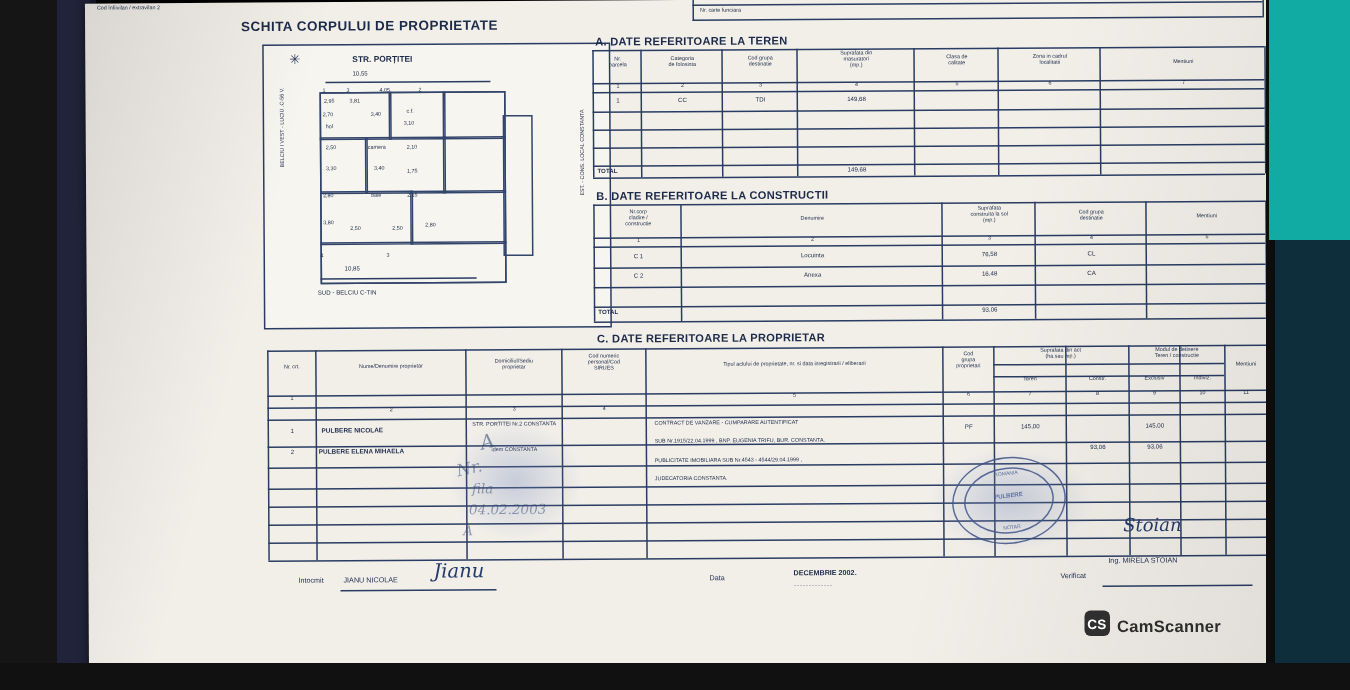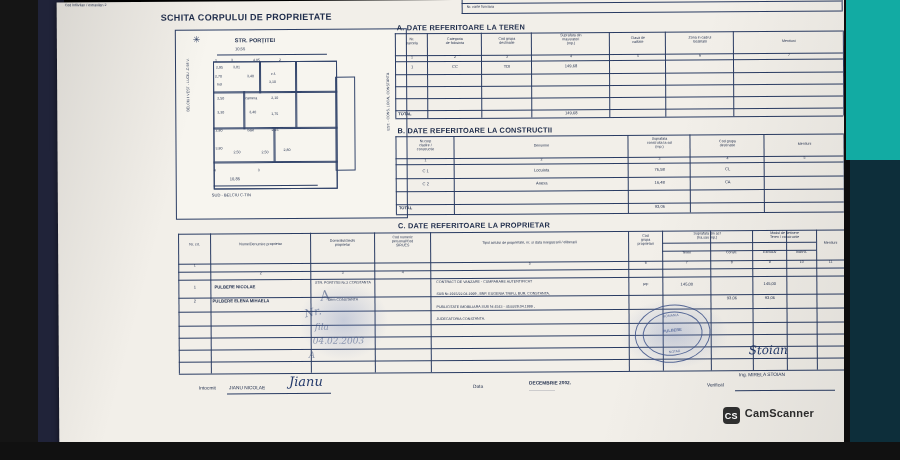--- a/index.html
+++ b/index.html
@@ -82,21 +82,21 @@
     opacity:.85;transform:rotate(-6deg);
   }
   .stamp .inner{
     position:absolute;left:7px;top:6px;right:7px;bottom:6px;
     border:1px solid #3a4f86;border-radius:50%;
   }
   .stamp .s1{position:absolute;left:0;right:0;top:9px;}
   .stamp .s2{position:absolute;left:0;right:0;top:23px;font-size:4px;font-weight:bold;}
   .stamp .s3{position:absolute;left:0;right:0;bottom:7px;}
   .cs{
-    position:absolute;right:86px;bottom:36px;display:flex;align-items:flex-start;gap:5px;
+    position:absolute;right:86px;bottom:36px;display:flex;align-items:flex-end;gap:5px;
     color:#2c2c2c;font-size:11px;font-weight:bold;letter-spacing:.2px;
   }
   .cs .badge{
     width:17px;height:17px;border-radius:4px;background:#2f2f2f;color:#fff;
     font-size:9px;display:flex;align-items:center;justify-content:center;font-weight:bold;
   }
   .smudge{position:absolute;background:radial-gradient(ellipse at center,rgba(120,140,190,.35),rgba(255,255,255,0) 70%);}
 </style>
 </head>
 <body>

